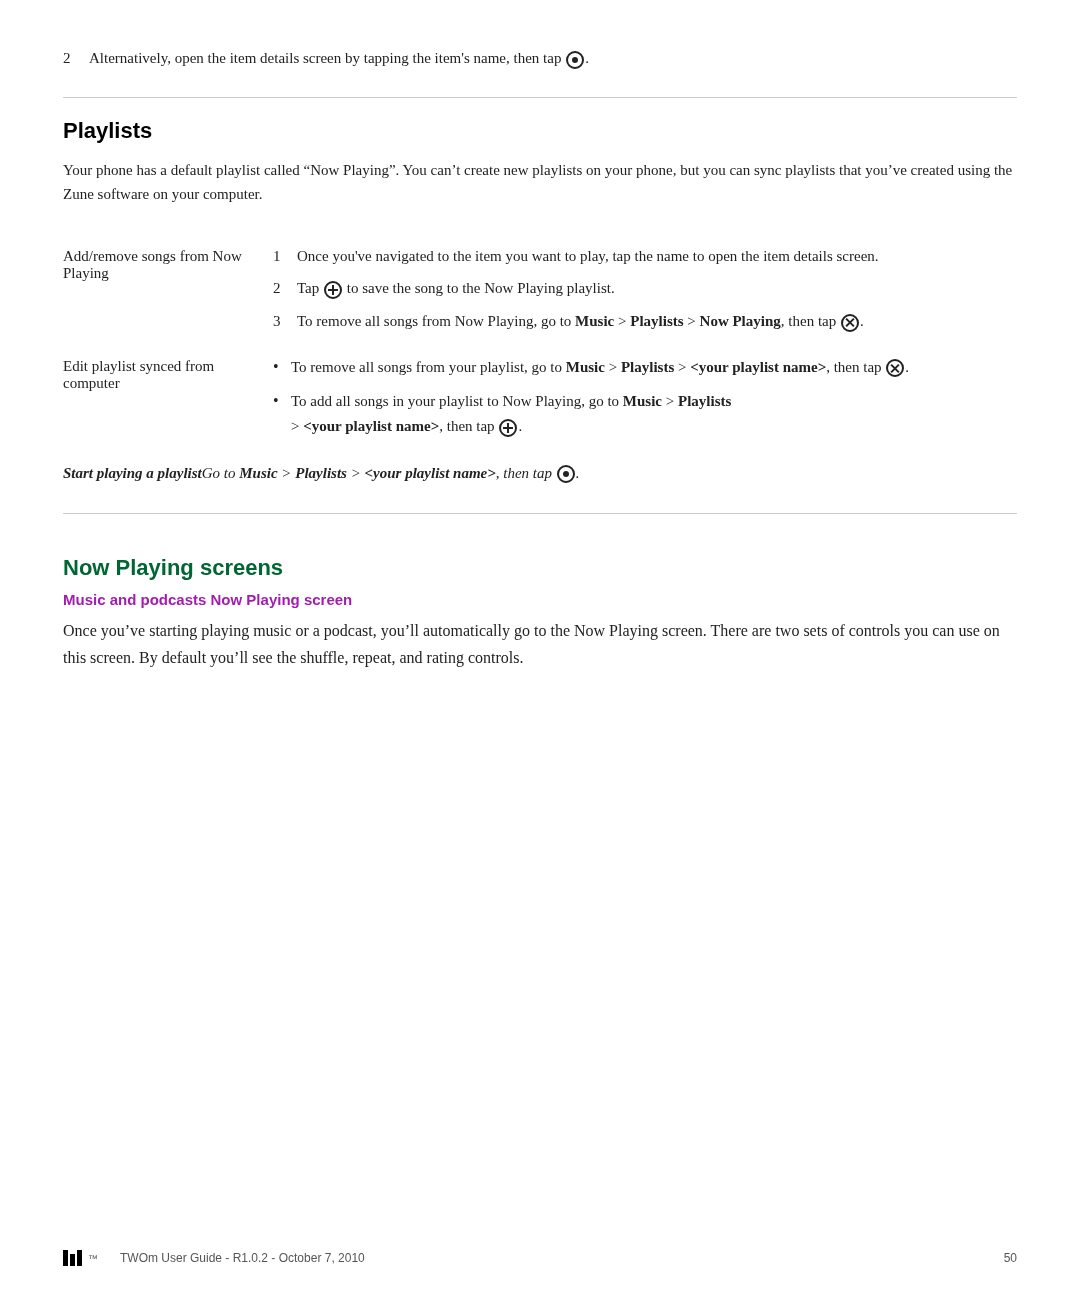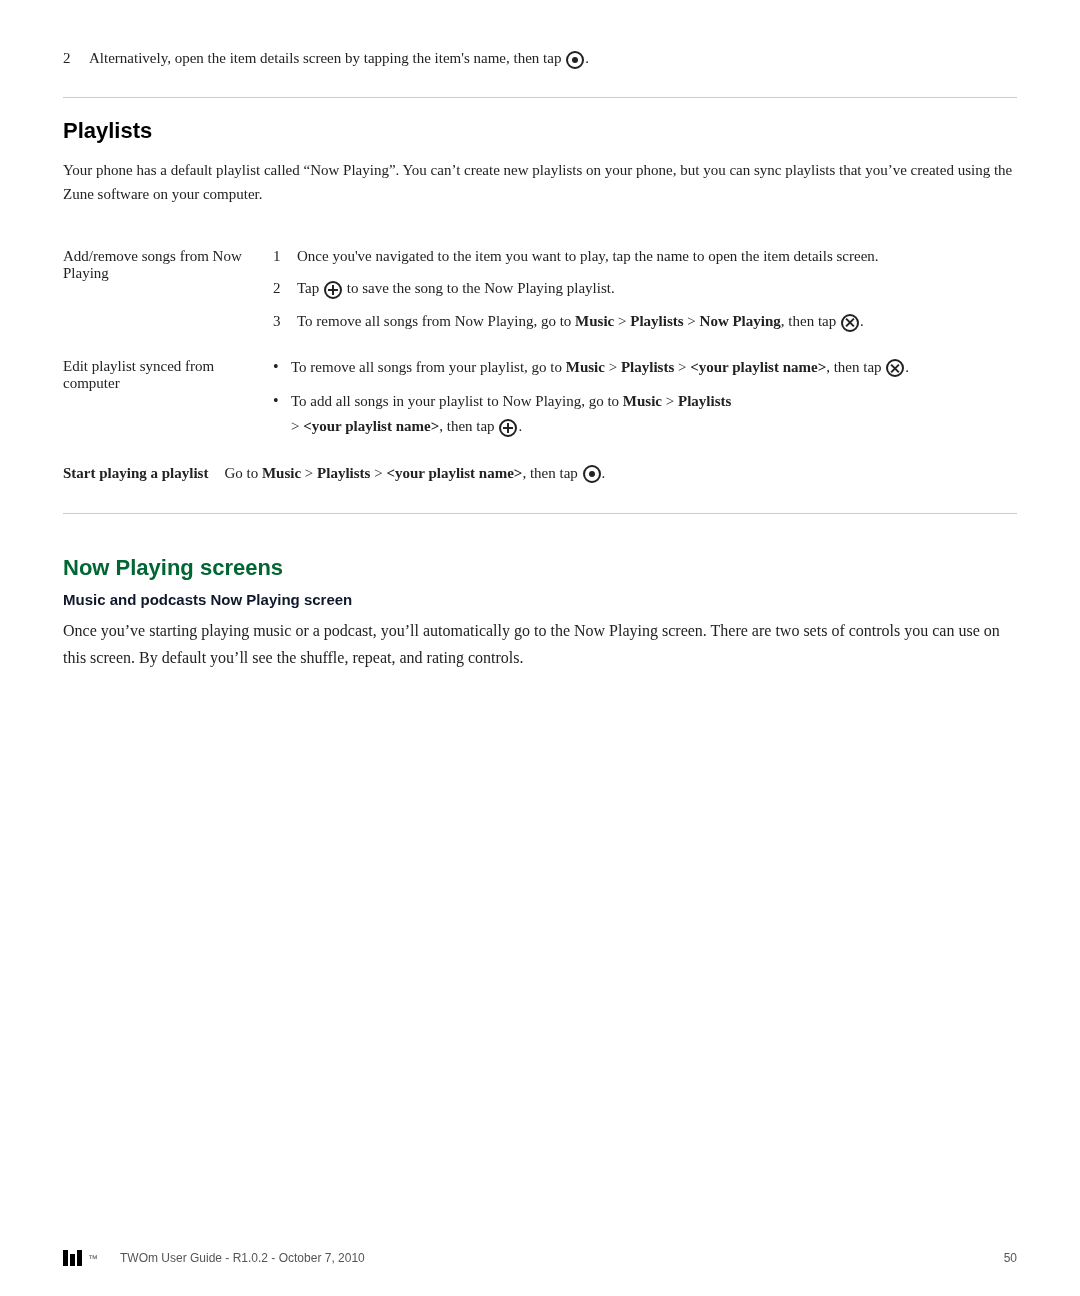--- a/index.html
+++ b/index.html
@@ -157,36 +157,37 @@
     .bullet {
       min-width: 12px;
       font-size: 16px;
     }
 
     .bold { font-weight: bold; }
 
     .start-row {
       display: flex;
       align-items: baseline;
-      gap: 16px;
+      gap: 0;
       margin-bottom: 28px;
       font-size: 15px;
       line-height: 1.65;
+      font-style: italic;
     }
 
     .start-label {
       font-weight: bold;
       white-space: nowrap;
     }
 
     .subheading {
       font-family: Arial, Helvetica, sans-serif;
       font-size: 15px;
       font-weight: bold;
-      color: #0f172a;
+      color: #a21caf;
       margin-bottom: 10px;
     }
 
     .body-text {
       font-size: 16px;
       line-height: 1.65;
       color: #222;
     }
 
     .footer {

